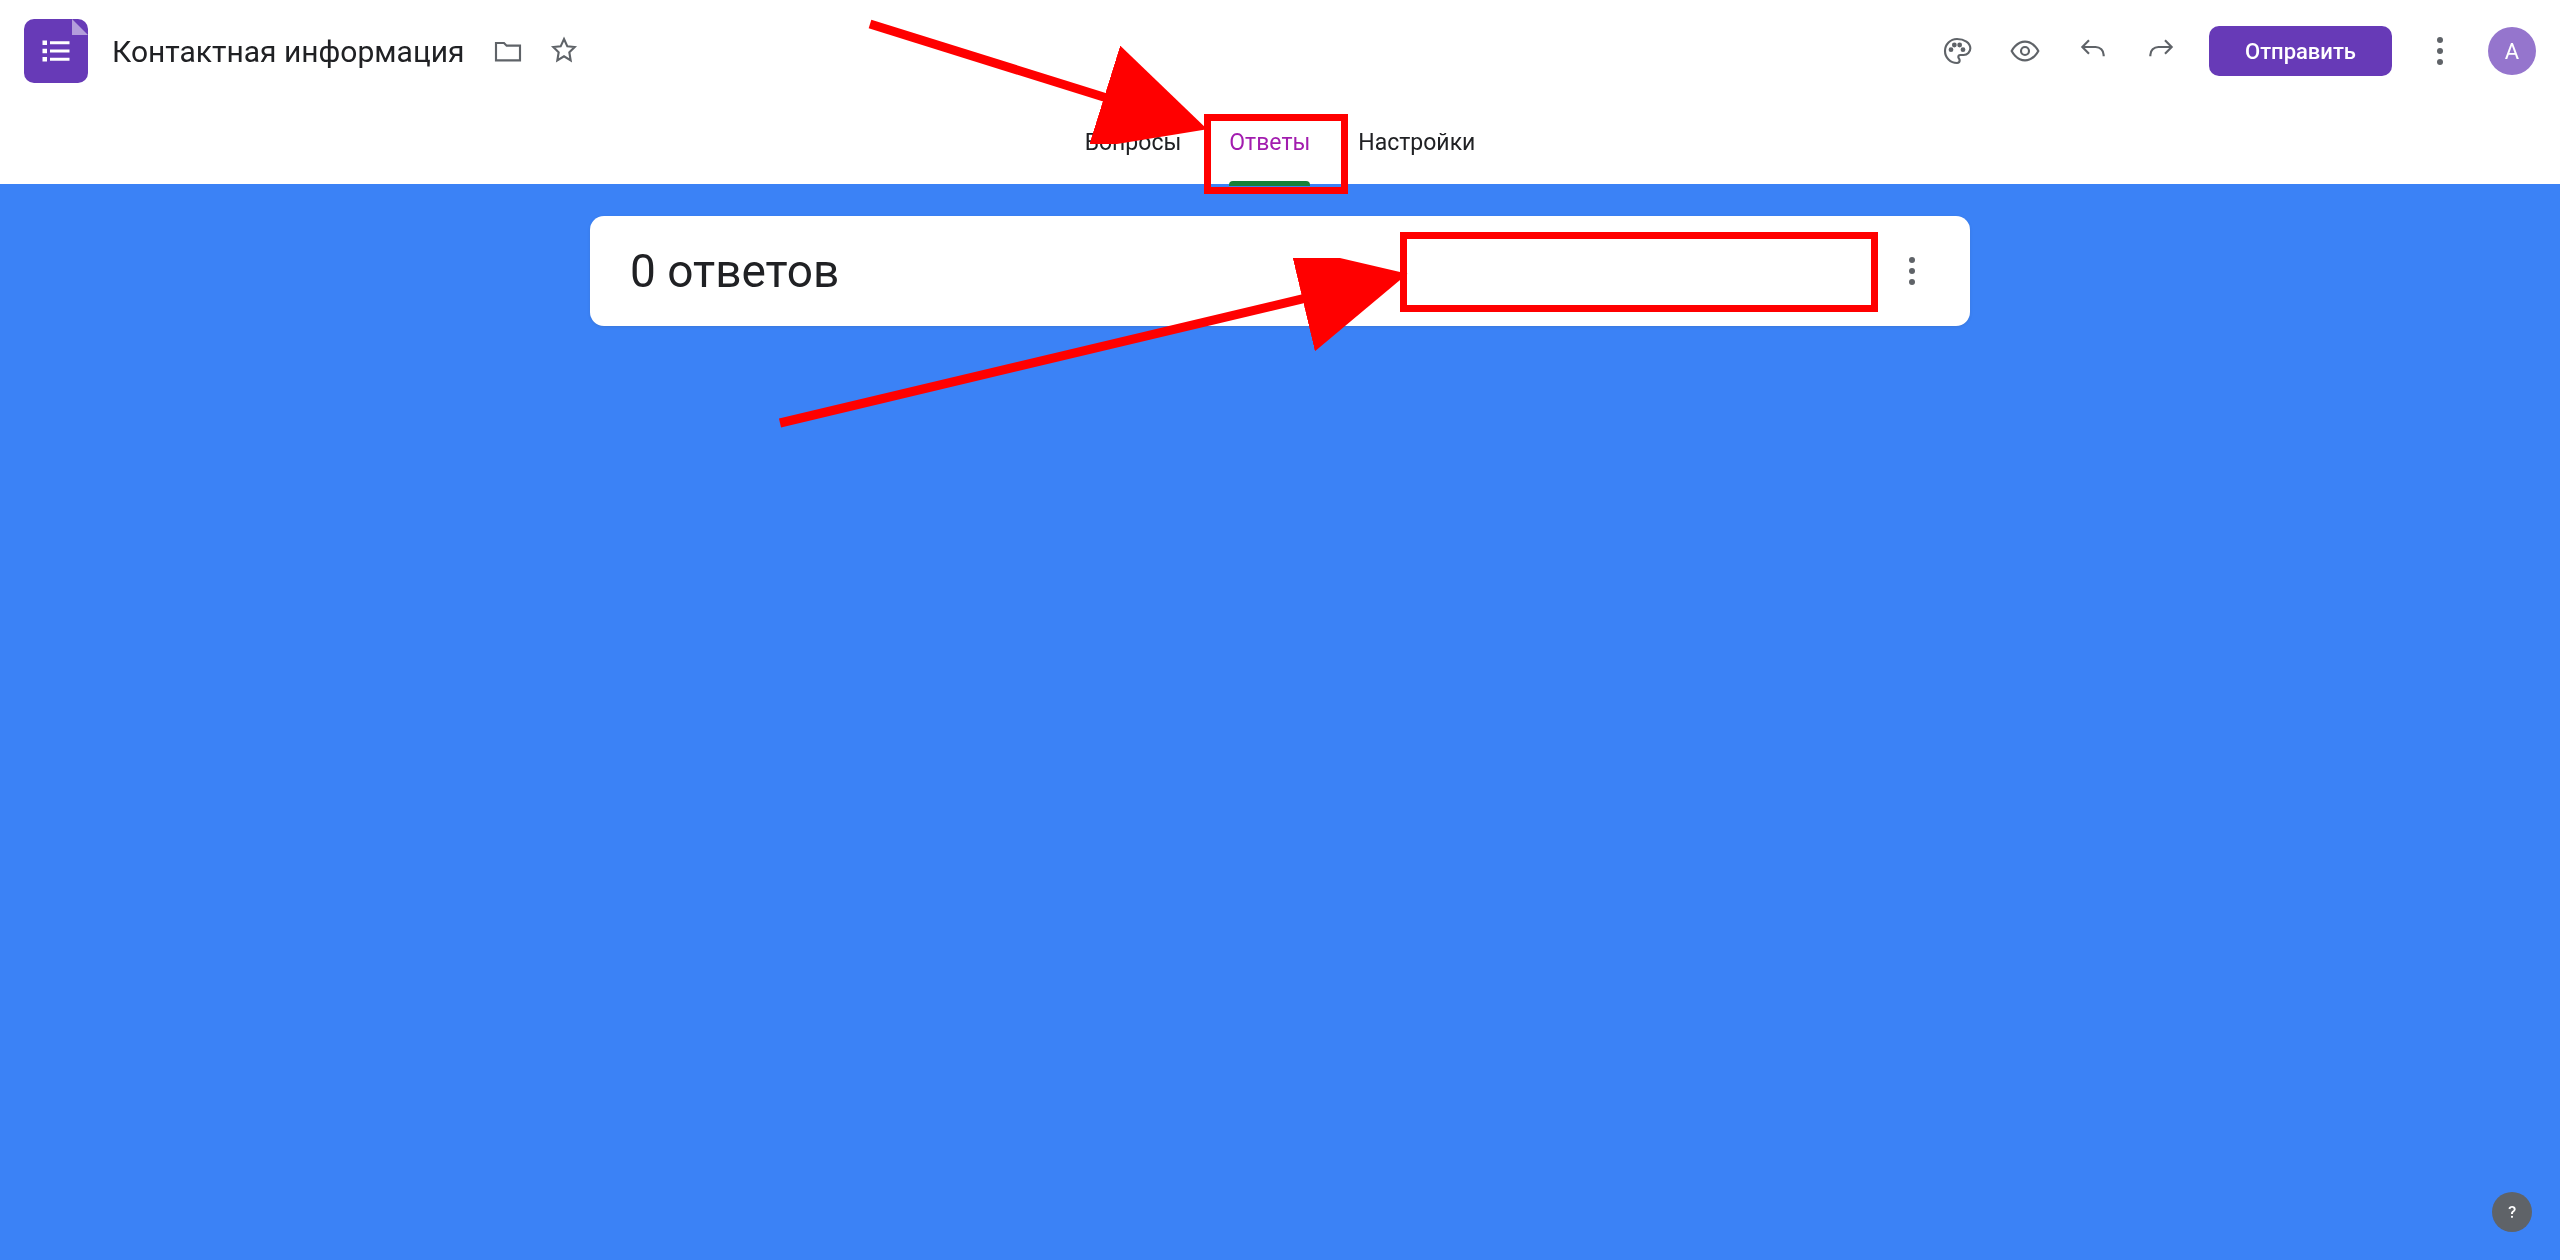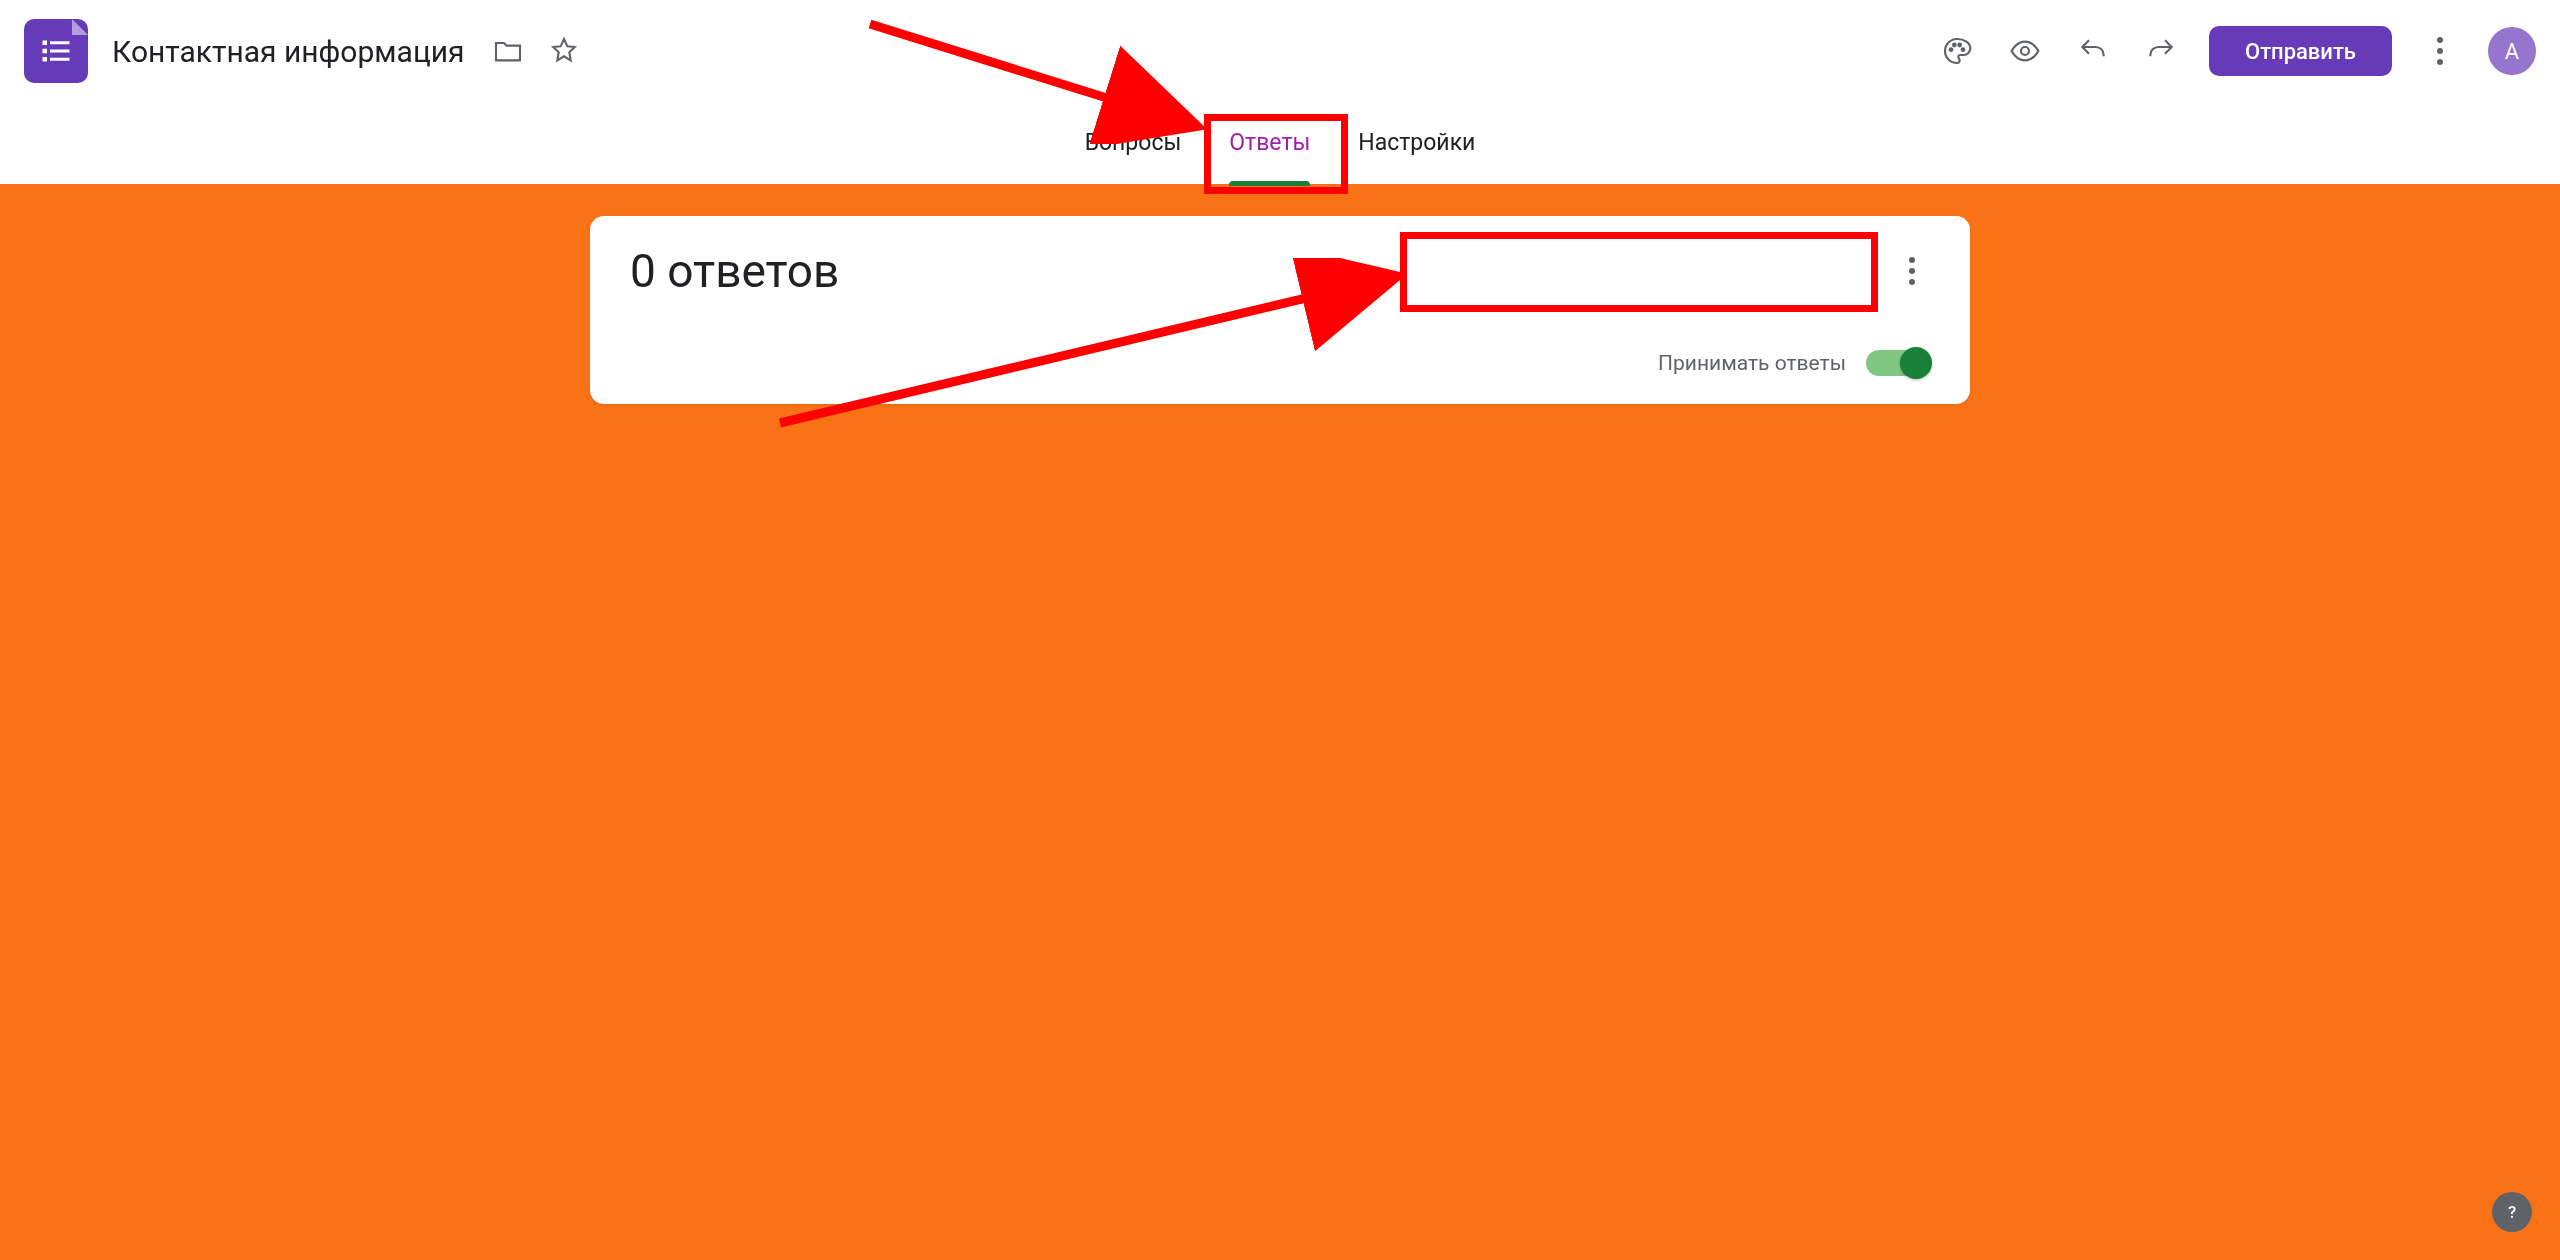--- a/index.html
+++ b/index.html
@@ -34,21 +34,21 @@
     
     .tabs-row { height:82px; display:flex; align-items:center; justify-content:center; gap:48px;
                 border-bottom:1px solid transparent; position:relative; }
     .tab { font-size:23px; color:#202124; cursor:pointer; padding:8px 0;
            position:relative; }
     .tab.active { color:#a21caf; }
     .tab.active::after { content:""; position:absolute; left:0; right:0; bottom:-22px;
                          height:5px; background:#188038; border-radius:4px 4px 0 0; }
 
     
-    .canvas { background:#f97316; min-height:calc(1260px - 102px - 82px); padding:32px 0 0 0;
+    .canvas { background:#3b82f6; min-height:calc(1260px - 102px - 82px); padding:32px 0 0 0;
               display:flex; flex-direction:column; align-items:center; }
 
     .card { width:1380px; background:#fff; border-radius:14px;
             box-shadow:0 1px 3px rgba(60,64,67,.15); padding:28px 40px 28px 40px; margin-bottom:28px; }
 
     .card-responses .top-row { display:flex; align-items:center; justify-content:space-between; }
     .responses-count { font-size:46px; color:#202124; font-weight:400; }
 
     .sheets-cluster { display:flex; align-items:center; gap:20px; }
     .sheets-link { display:flex; align-items:center; gap:16px; cursor:pointer; }
@@ -169,26 +169,20 @@
       <div class="sheets-cluster">
 
         <div class="card-menu">
           <span></span>
             <span></span>
             <span></span>
         </div>
       </div>
     </div>
 
-    <div class="toggle-row">
-      <span class="toggle-label">Принимать ответы</span>
-      <div class="toggle">
-        <div class="toggle-knob"></div>
-      </div>
-    </div>
   </div>
 
 
 </div>
 
 <div class="anno red-box" style="left:1204px; top:114px; width:144px; height:80px;"></div>
 
 <div class="anno red-box" style="left:1400px; top:232px; width:478px; height:80px;"></div>
 
 <svg class="anno" style="left:860px; top:14px; width:360px; height:130px;" viewBox="0 0 360 130">

